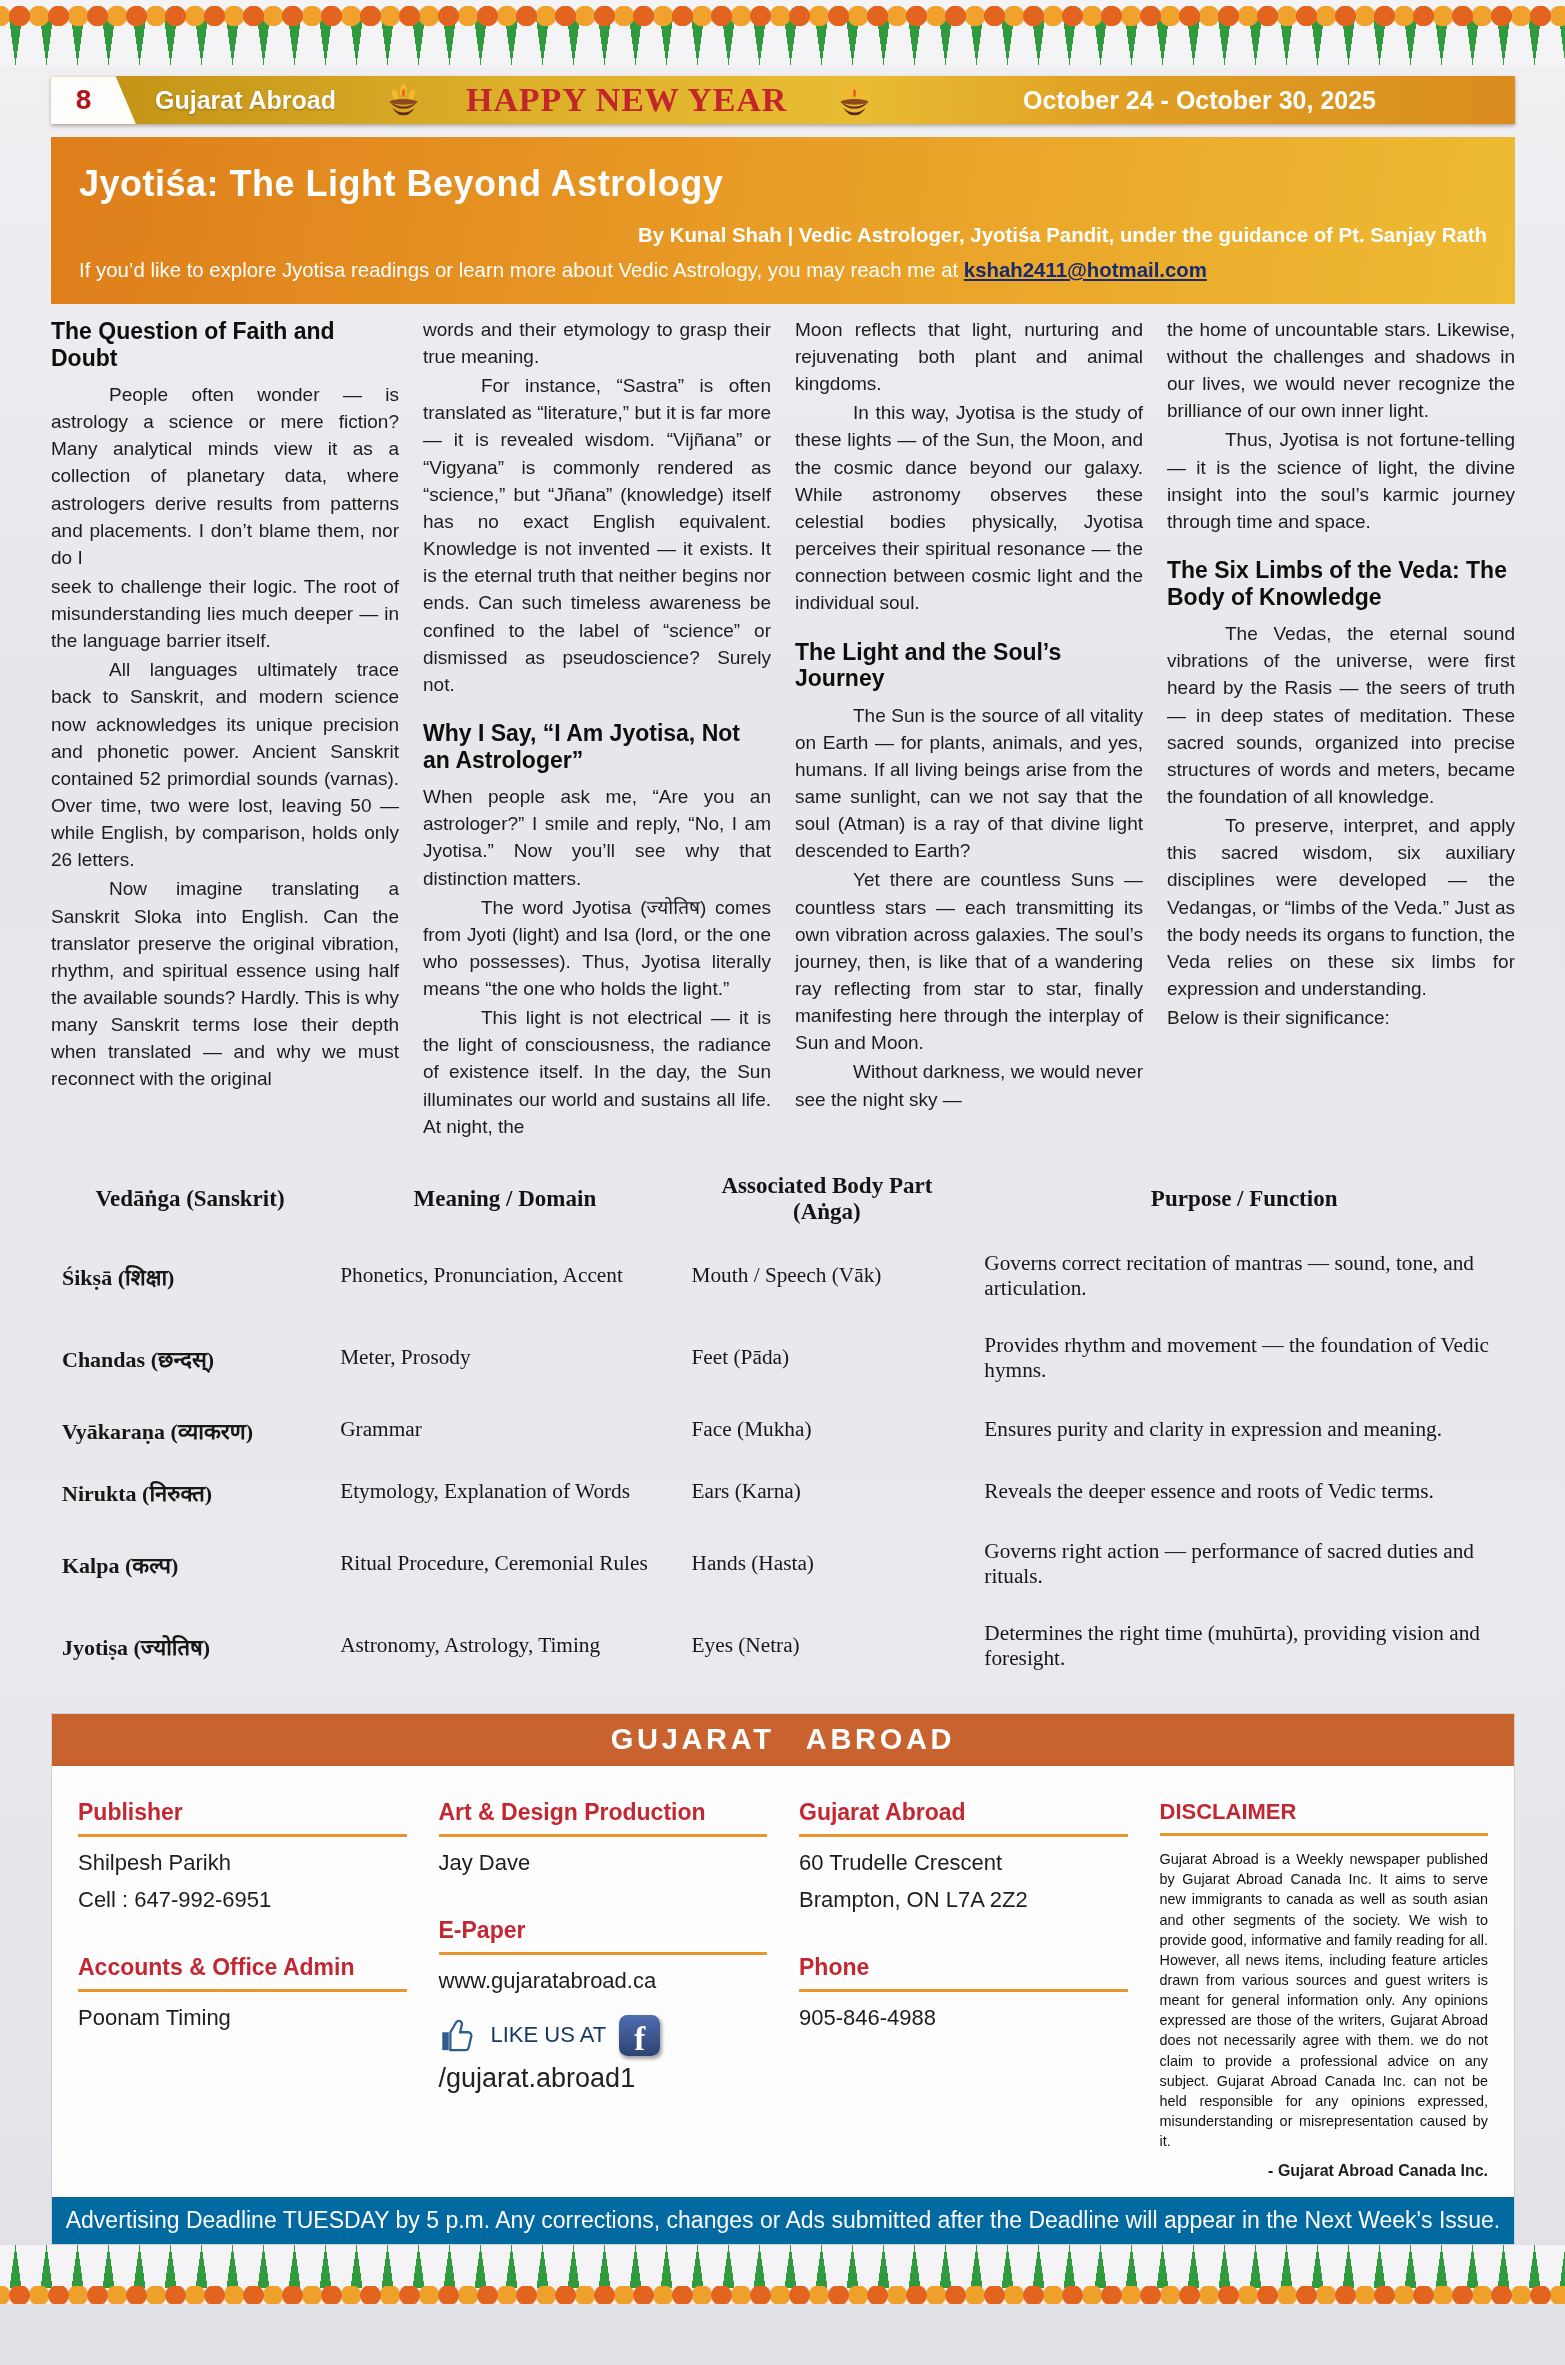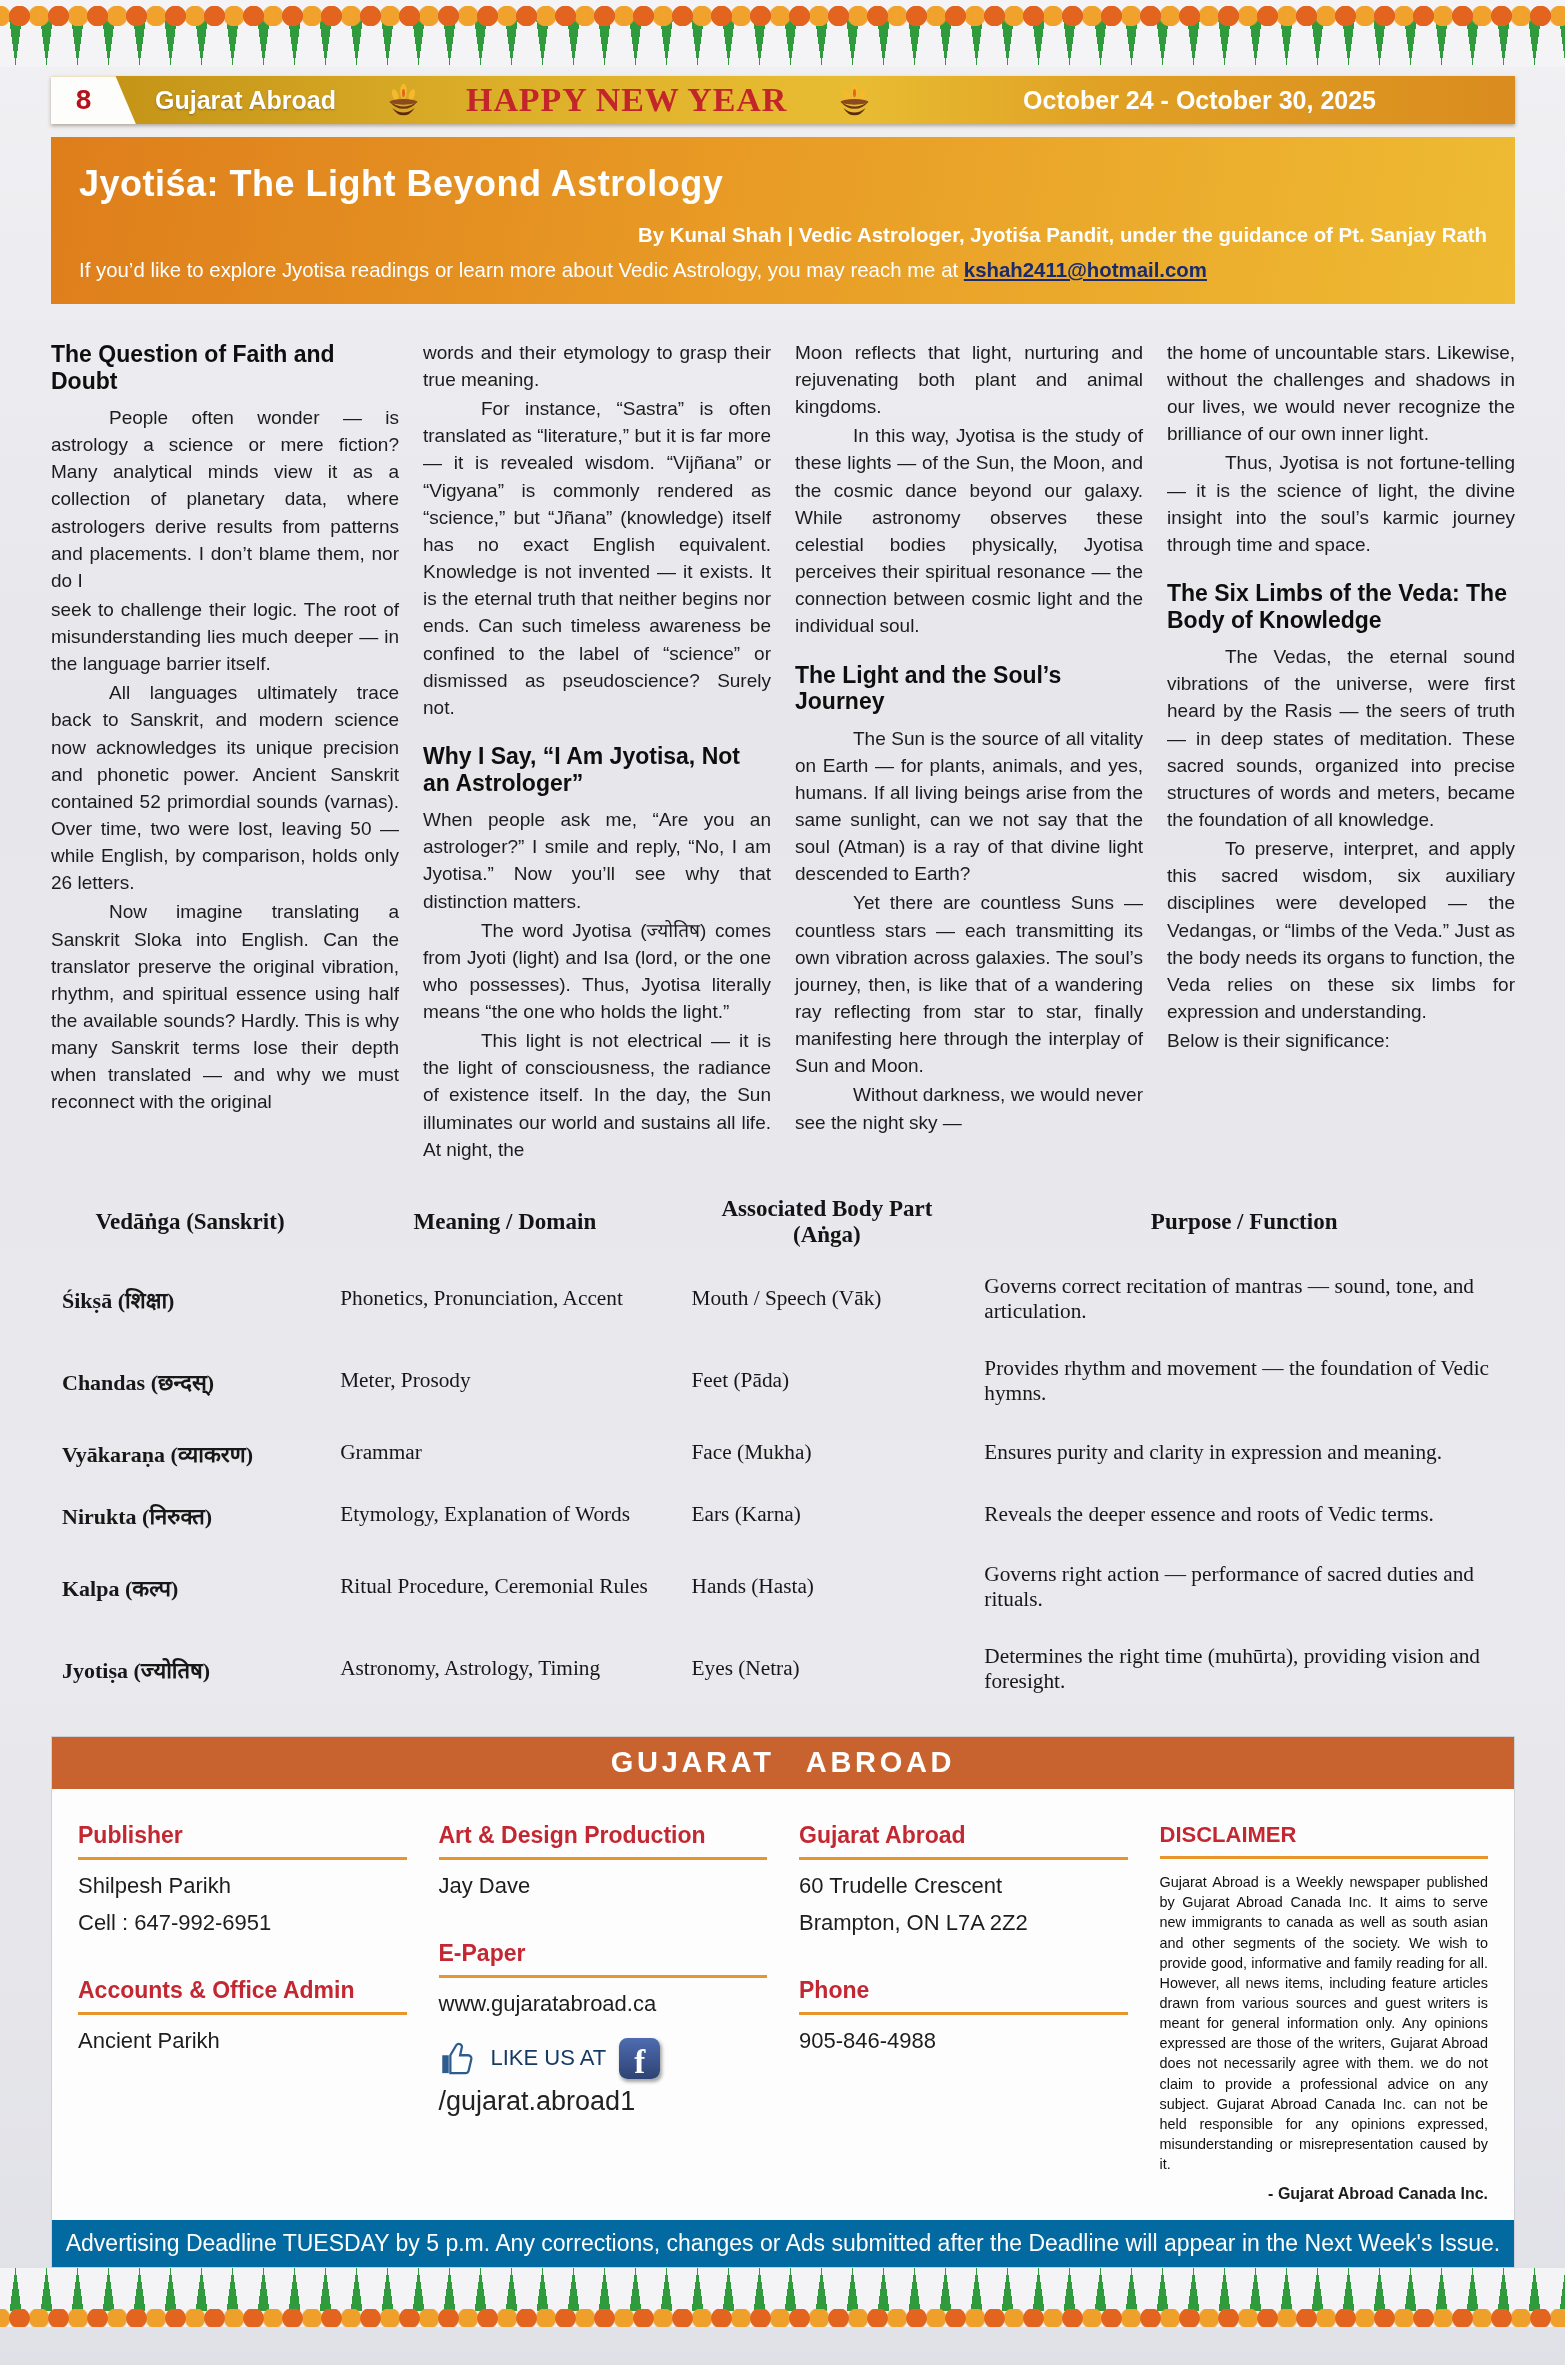--- a/index.html
+++ b/index.html
@@ -59,21 +59,21 @@
   .article-header {
     margin:13px 51px 0; padding:26px 28px 22px 28px;
     background: linear-gradient(100deg,#de7e1b 0%, #e89a25 45%, #eebb33 100%);
   }
   .article-header h1 { margin:0 0 18.6px; color:#fff; font-size:36px; font-weight:800; letter-spacing:0.5px; }
   .byline { color:#fff; font-weight:bold; font-size:20.4px; margin-bottom:12px;text-align:right; }
   .contact { color:#fff; font-size:20.4px; }
   .email { color:#1a2a6e; font-weight:bold; text-decoration:underline; cursor:pointer; }
 
   
-  .columns { display:flex; gap:24px; margin:35px 51px 0; }
+  .columns { display:flex; gap:24px; margin:12px 51px 0; }
   .col { flex:1; min-width:0; text-align:justify; font-size:19px; line-height:1.43; color:#1c1c1c; }
   .col h3 { font-size:23px; line-height:1.17; margin:22px 0 9.3px; color:#0e0e0e; text-align:left; }
   .col h3.first { margin-top:1.9px; }
   .col p { margin:0 0 1.9px; }
   .col p.ind { text-indent:58px; }
 
   
   .veda-table { margin:28px 51px 0; font-family:"Liberation Serif", serif; }
   .veda-table table { width:100%; border-collapse:collapse; }
   .veda-table th { font-size:23px; font-weight:bold; text-align:center; padding:3.7px 9.3px 9.3px; color:#141414; }
@@ -249,21 +249,21 @@
 
   <div class="footer-box">
     <div class="footer-brand-bar">GUJARAT ABROAD</div>
     <div class="footer-cols">
 
       <div class="fcol">
         <div class="fhead">Publisher</div>
         <div class="fval">Shilpesh Parikh</div>
         <div class="fval">Cell : 647-992-6951</div>
         <div class="fhead mt">Accounts &amp; Office Admin</div>
-        <div class="fval">Ancient Parikh</div>
+        <div class="fval">Poonam Timing</div>
       </div>
 
       <div class="fcol">
         <div class="fhead">Art &amp; Design Production</div>
         <div class="fval">Jay Dave</div>
         <div class="fhead mt">E-Paper</div>
         <div class="fval"><a>www.gujaratabroad.ca</a></div>
         <div class="fb-row">
           <svg width="39" height="39" viewBox="0 0 24 24">
             <path d="M2 10h4v11H2z" fill="#2d5c8f"></path>

